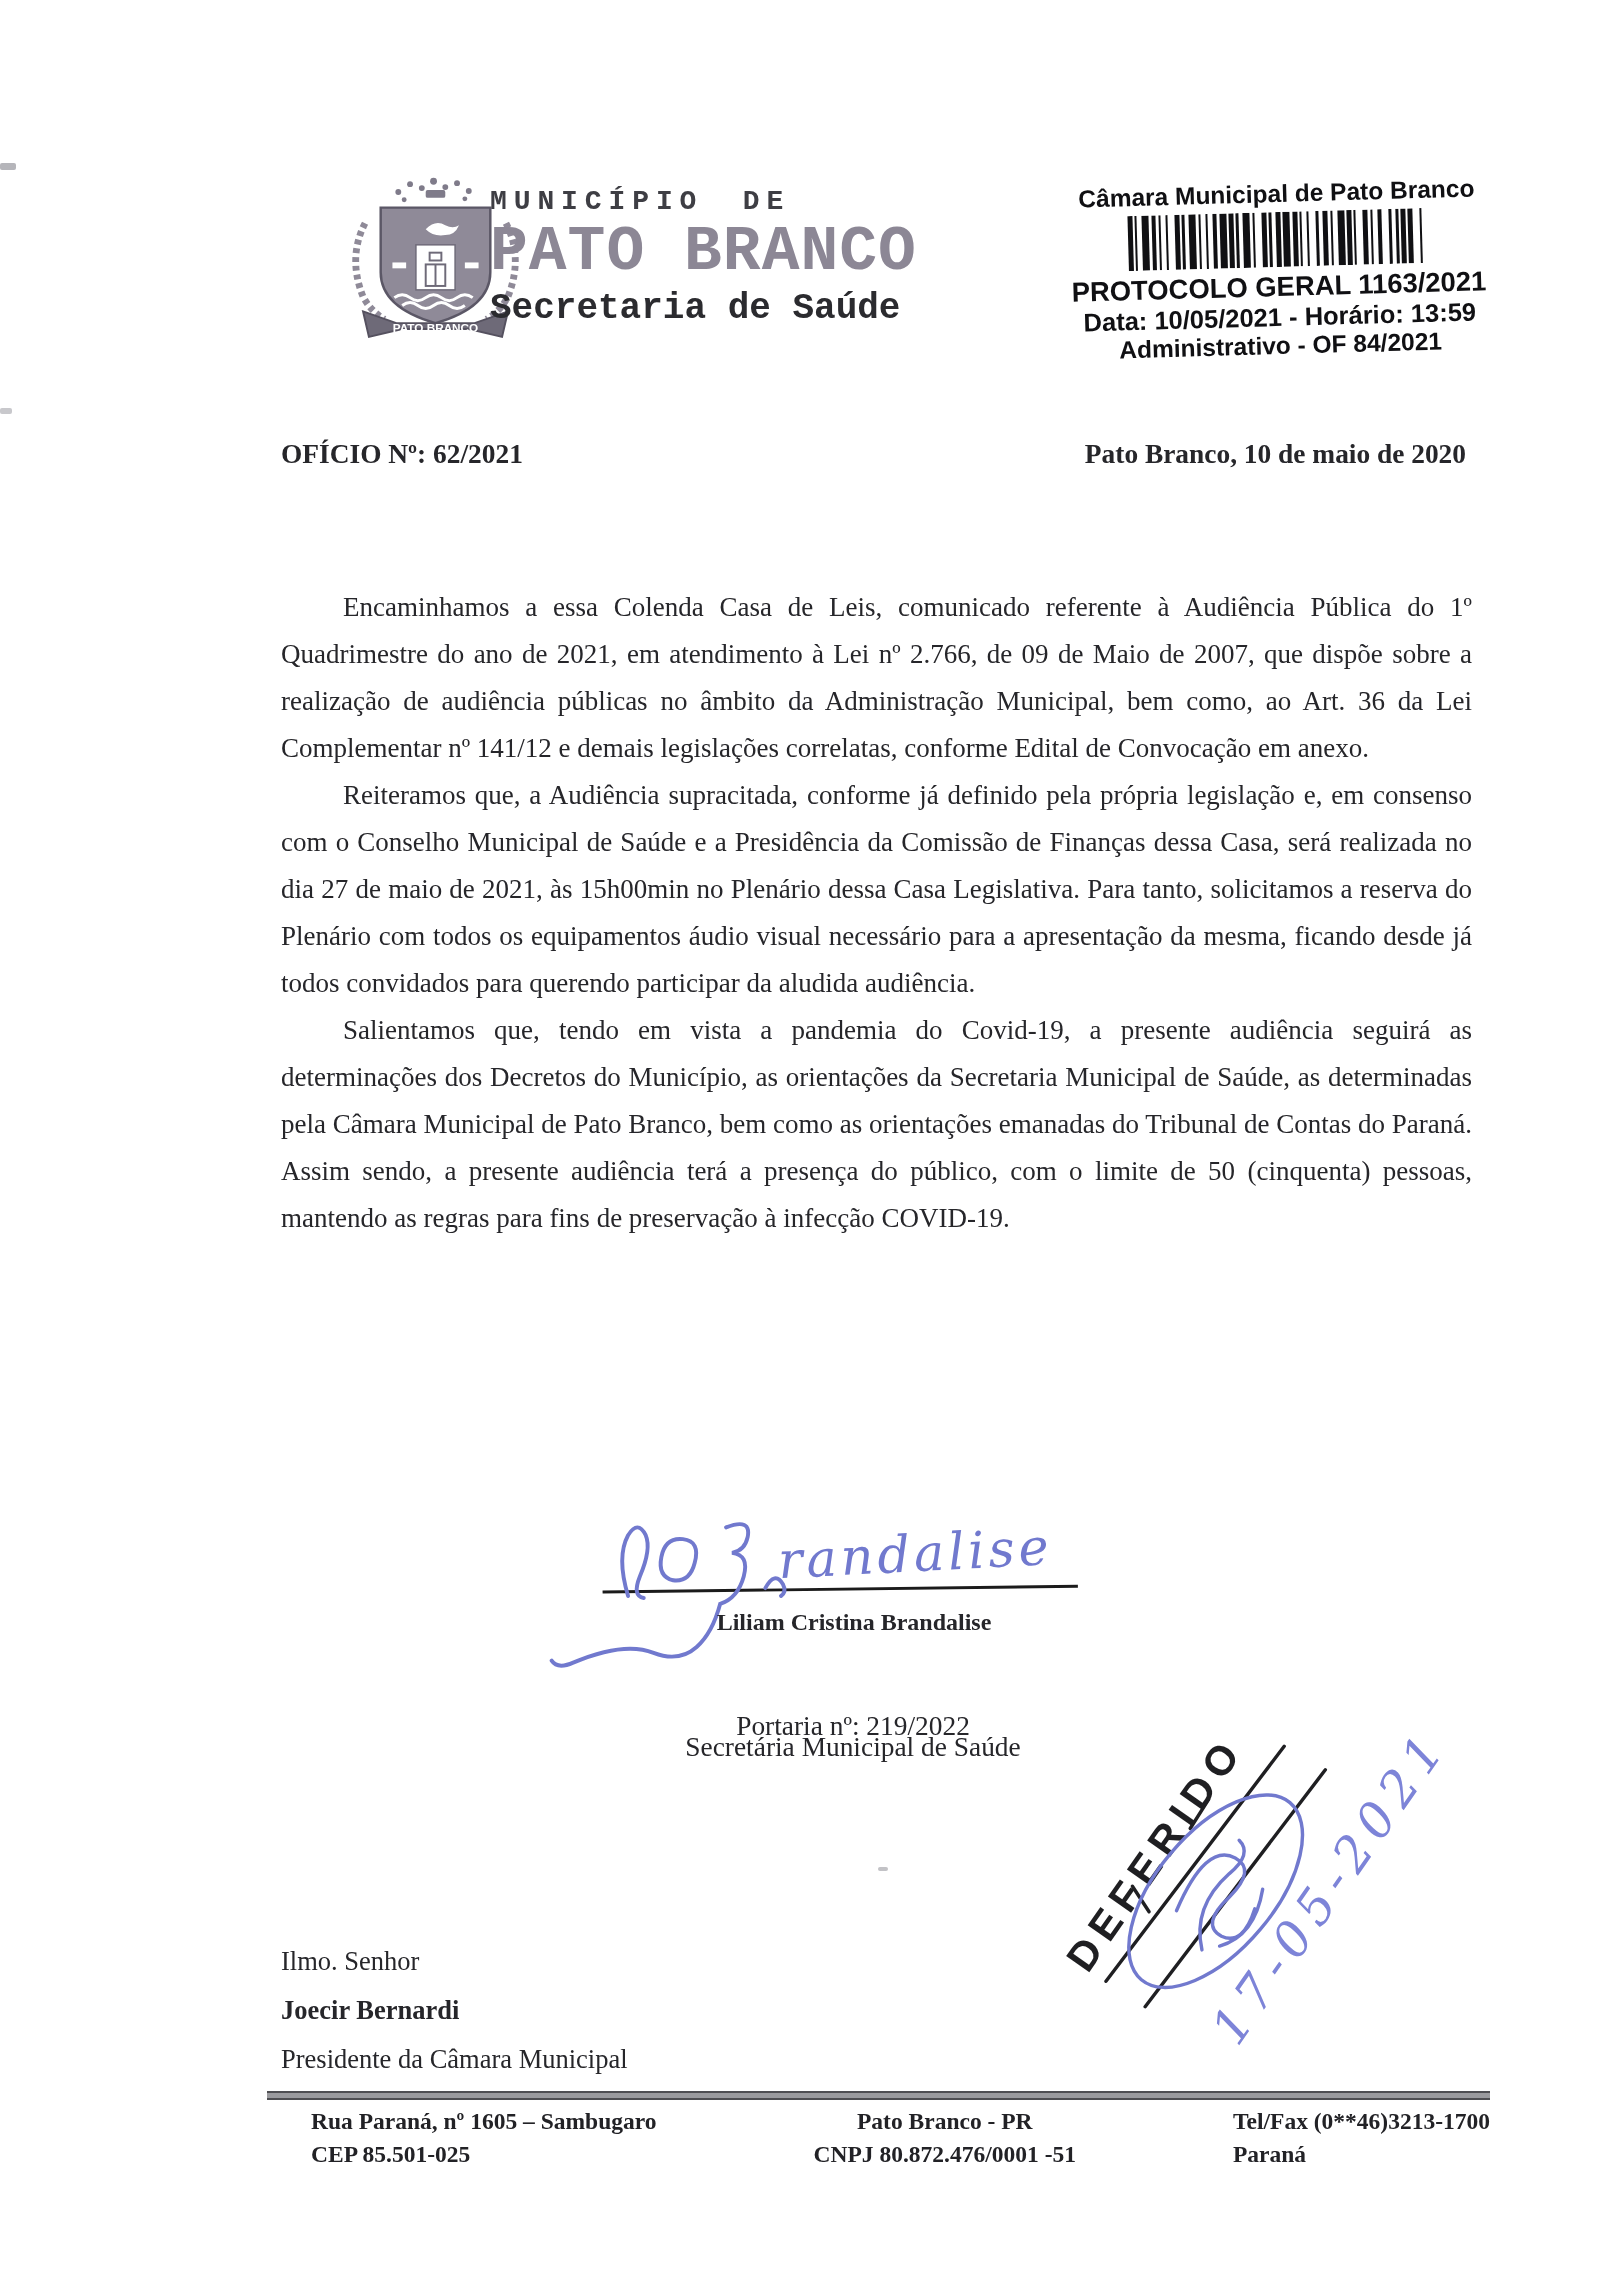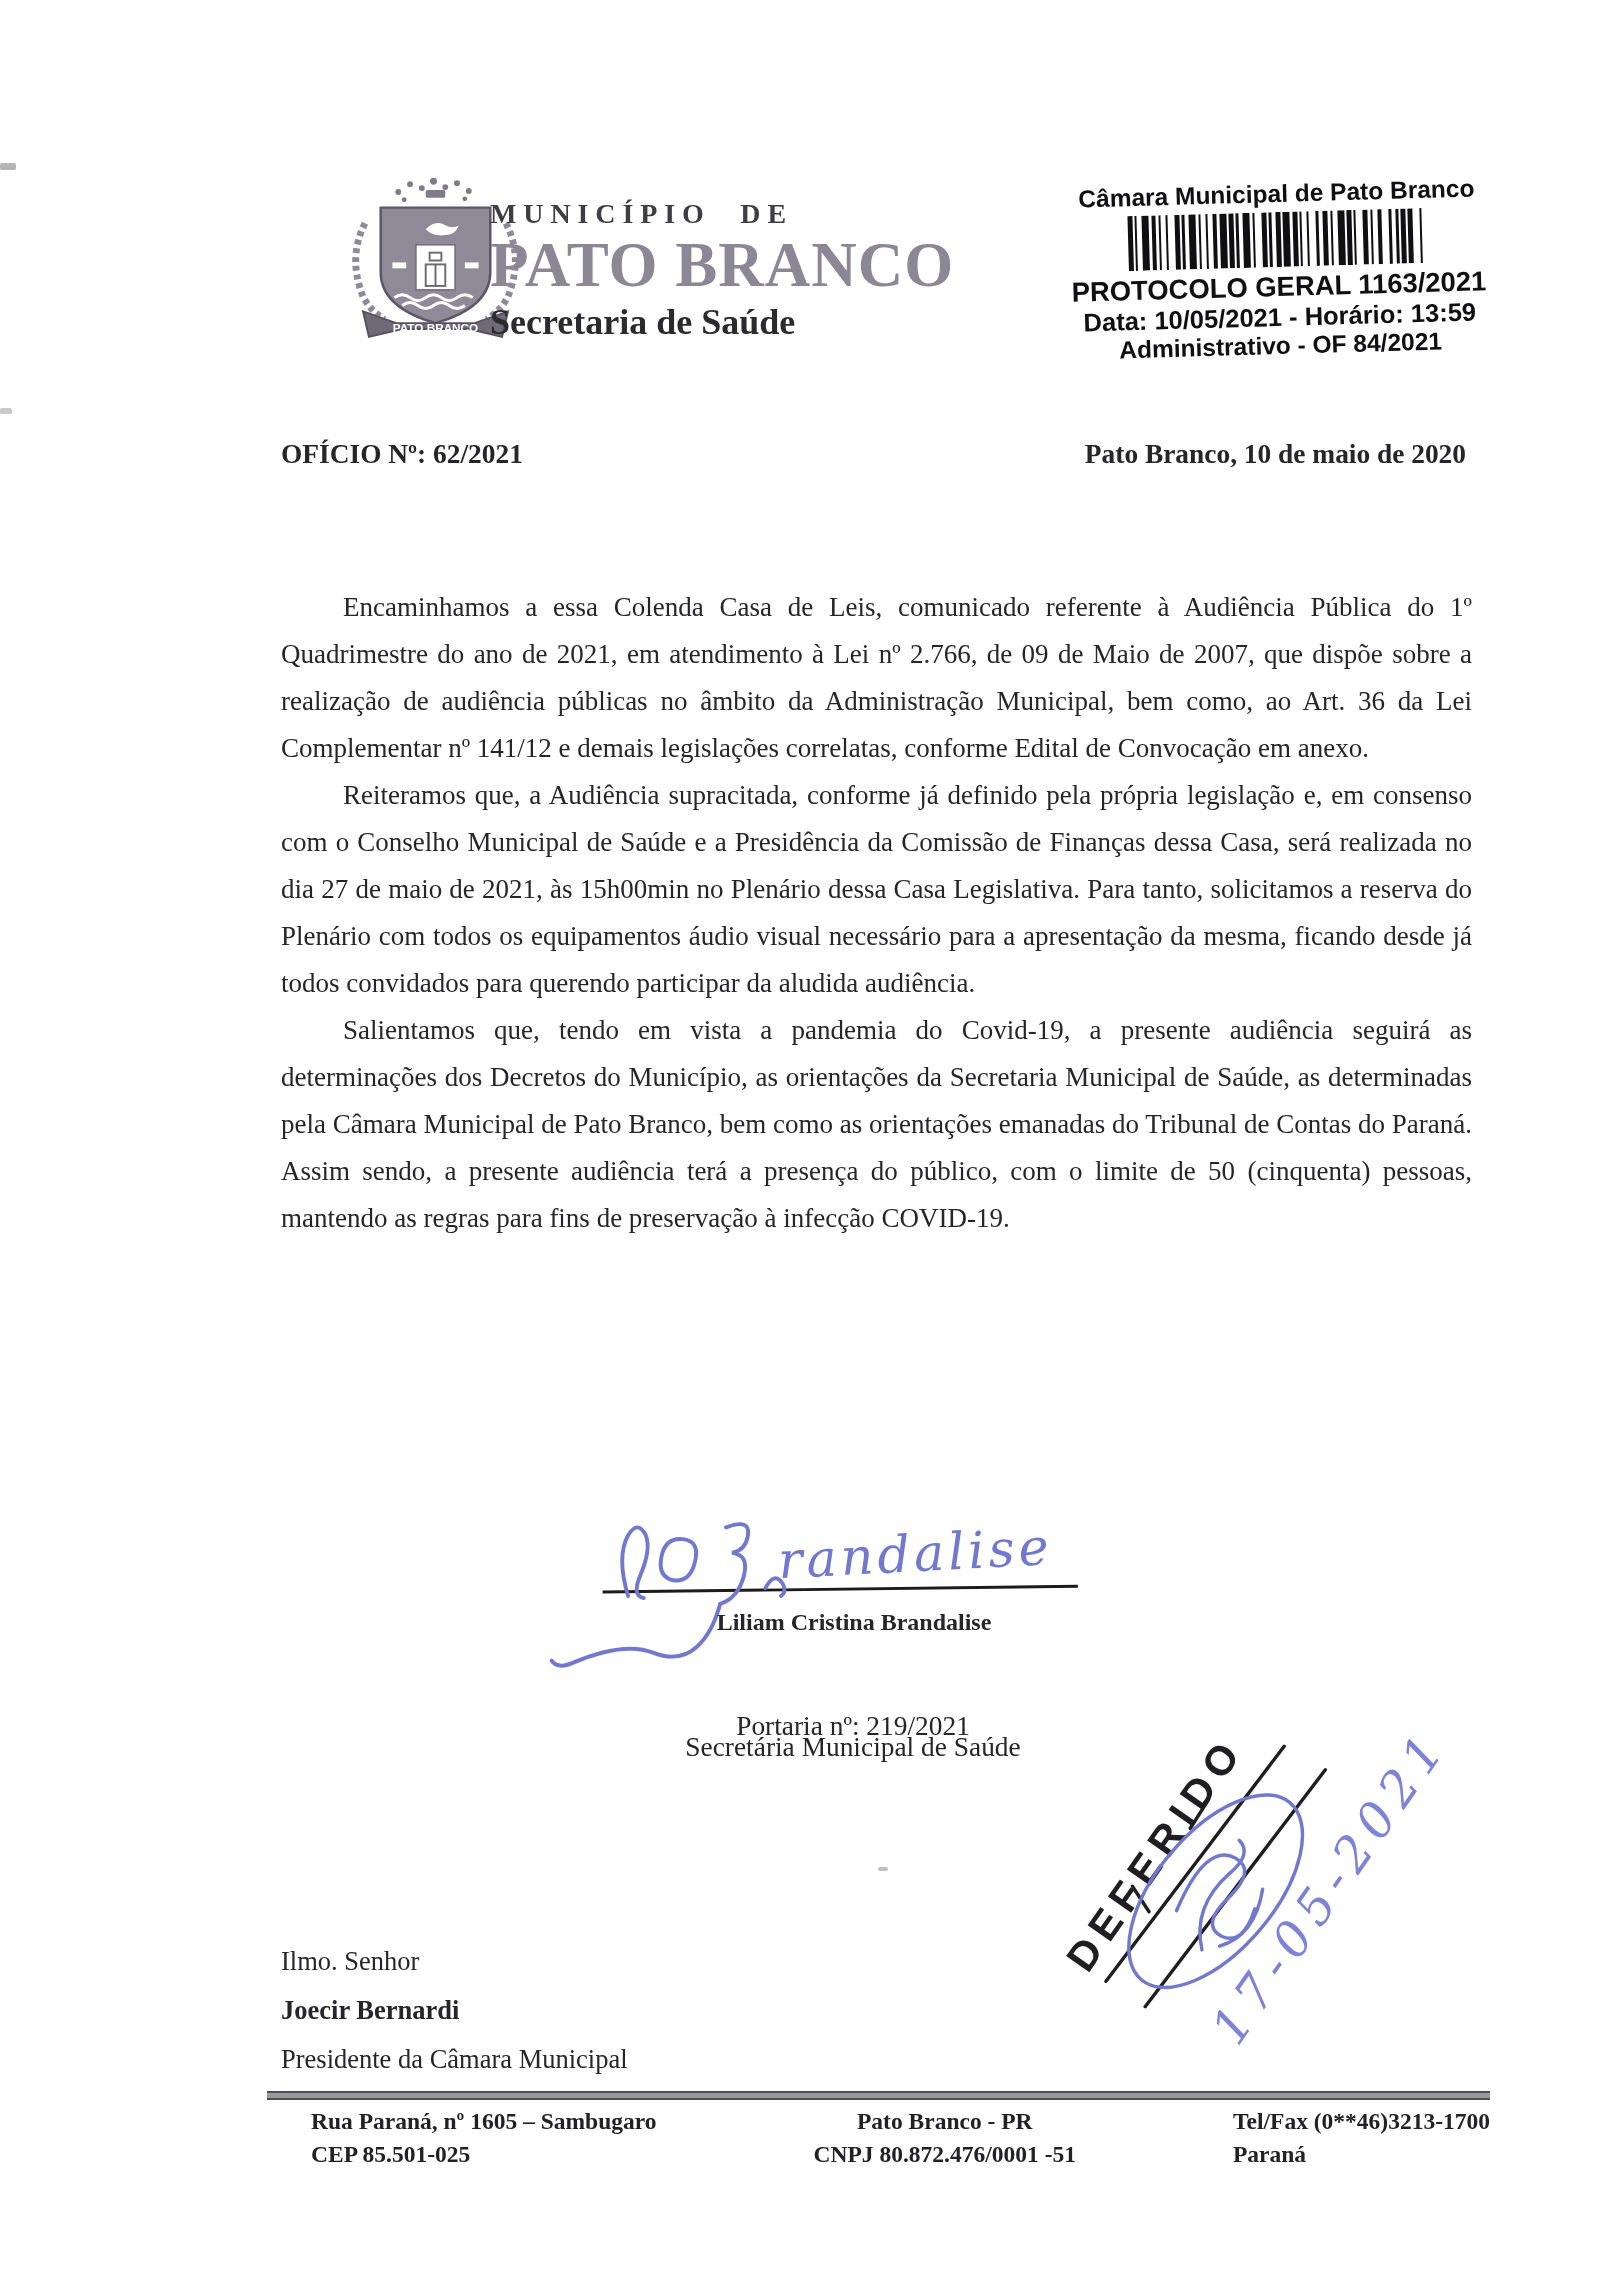--- a/index.html
+++ b/index.html
@@ -7,21 +7,21 @@
     position:relative;
     width:1621px;height:2293px;
     margin:0 auto;
     background:#ffffff;
     overflow:hidden;
     font-family:"Liberation Serif","DejaVu Serif",serif;
     color:#26262a;
   }
   
   .logo-box{position:absolute;left:320px;top:174px;width:231px;height:173px;}
-  .header-titles{position:absolute;left:490px;top:186px;font-family:Liberation Serif, serif;margin-top:12px;}
+  .header-titles{position:absolute;left:490px;top:186px;font-family:Liberation Mono, monospace;}
   .muni-line{font-size:28px;font-weight:600;letter-spacing:6.9px;word-spacing:15.7px;color:#3e3e44;}
   .muni-name{font-size:63px;font-weight:800;letter-spacing:1px;color:#8c8795;line-height:1.0;margin-top:3.9px;}
   .dept-line{font-size:36px;font-weight:700;color:#2b2b2f;margin-top:3.9px;}
   
   .stamp{
     position:absolute;left:1068px;top:180px;width:421px;
     transform:rotate(-1.6deg);
     text-align:center;
     font-family:"Liberation Sans","DejaVu Sans",sans-serif;
     font-weight:700;color:#101013;
@@ -151,21 +151,21 @@
 
         <path d="M236,92 q10,-18 18,-4 q4,8 -2,12"></path>
       </g>
 
       <text x="250" y="82" transform="rotate(-3 250 82)" font-family="DejaVu Serif, Liberation Serif, serif" font-style="italic" font-size="52" fill="#7179ce" letter-spacing="4">randalise</text>
     </svg>
   </div>
 
   <div class="sig-name">Liliam Cristina Brandalise</div>
   <div class="sig-title">Secretária Municipal de Saúde</div>
-  <div class="sig-portaria">Portaria nº: 219/2021</div>
+  <div class="sig-portaria">Portaria nº: 219/2022</div>
 
   <div class="approval">
     <svg viewBox="0 0 580 450" width="568" height="441">
 
       <text x="160" y="210" transform="rotate(-55 160 210)" text-anchor="middle" font-family="Liberation Sans, DejaVu Sans, sans-serif" font-size="42" font-weight="800" letter-spacing="8" fill="#1f1f22">DEFERIDO</text>
 
       <g stroke="#1f1f22" stroke-width="3.5" stroke-linecap="round">
         <line x1="98" y1="332" x2="280" y2="92"></line>
         <line x1="138" y1="358" x2="322" y2="116"></line>
         <line x1="203" y1="146" x2="184" y2="176"></line>

